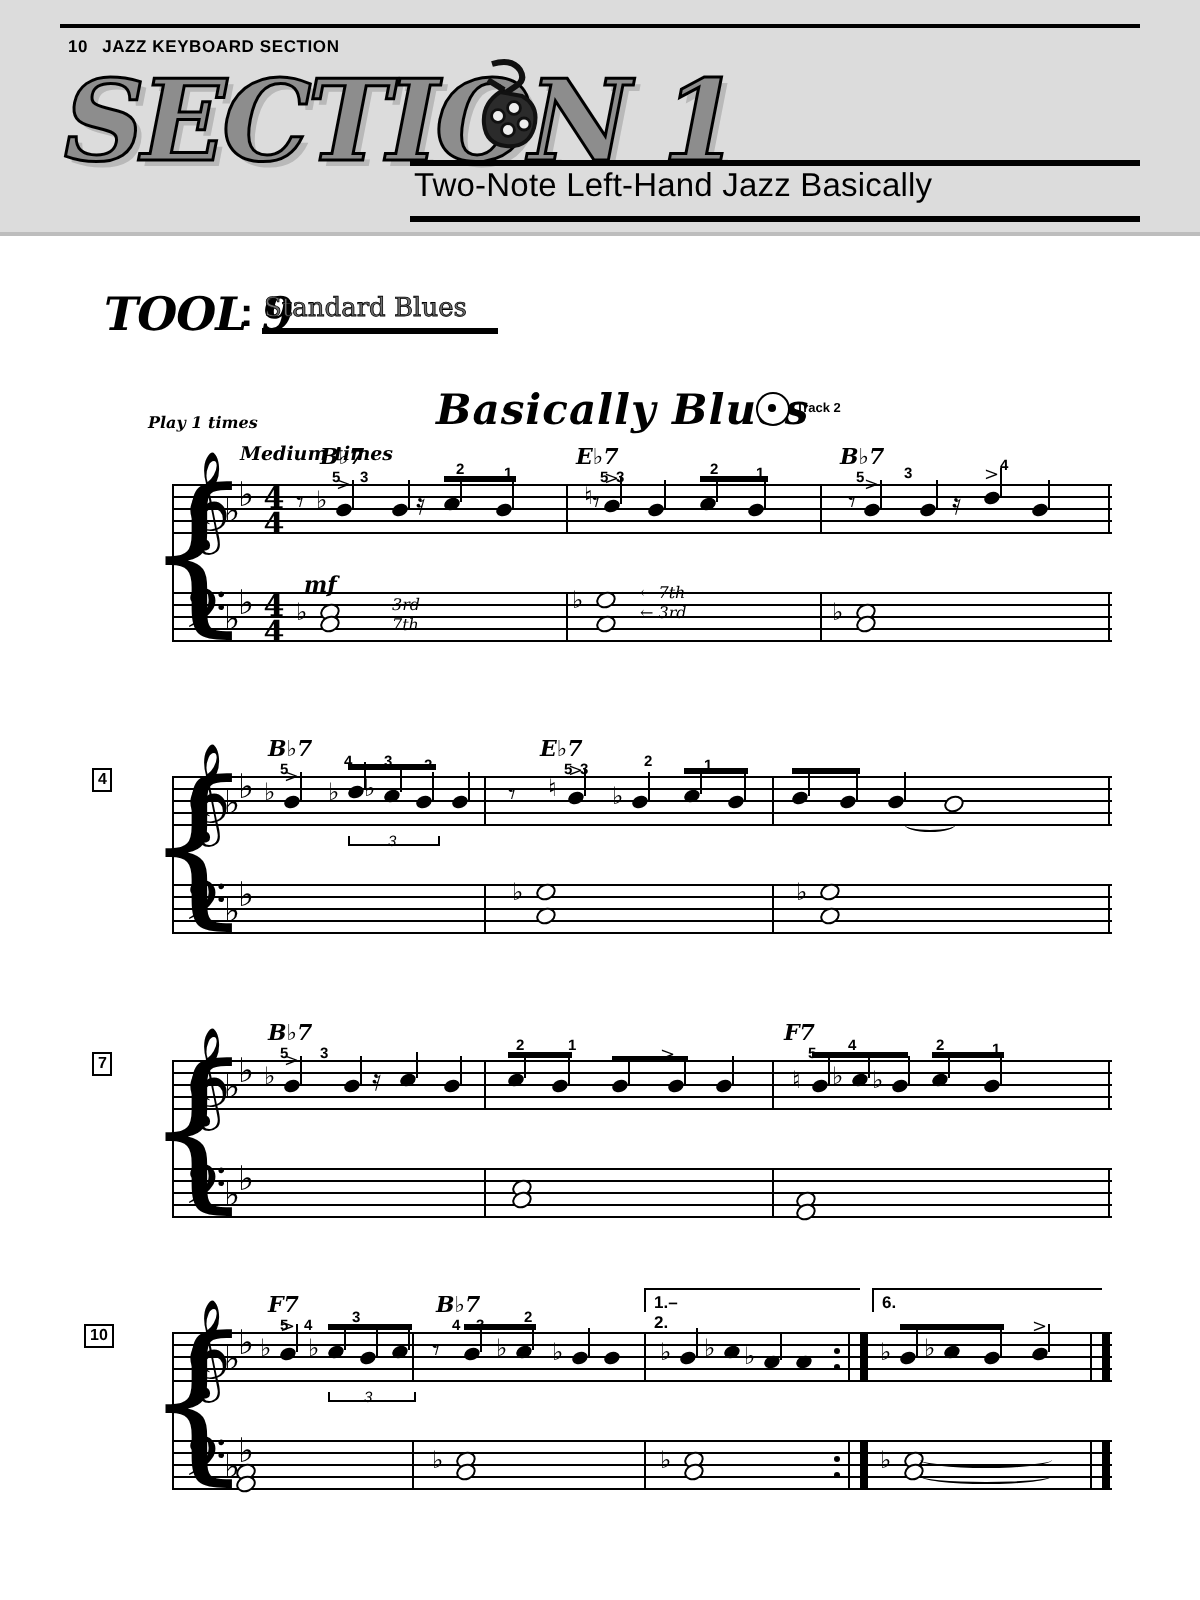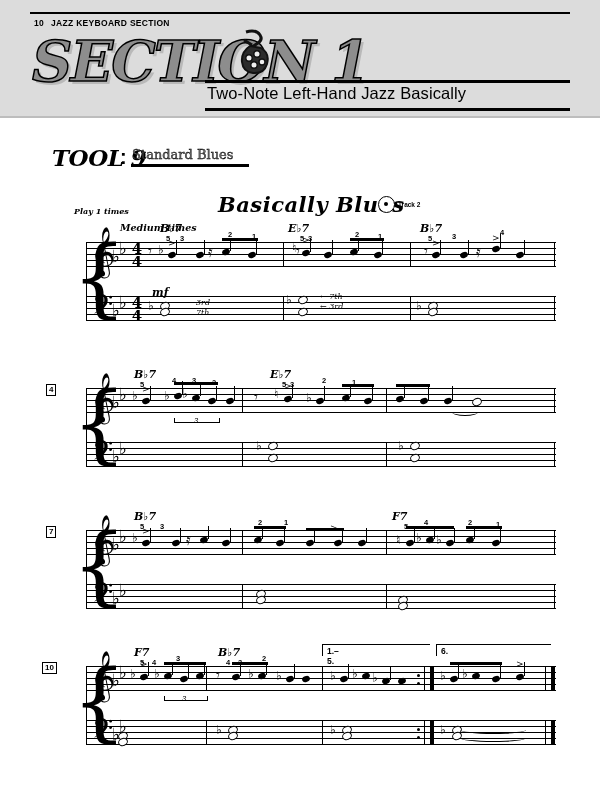--- a/index.html
+++ b/index.html
@@ -526,21 +526,21 @@
   <div class="keysig" style="left:112px;top:12px;">♭</div>
   <div class="keysig" style="left:119px;top:4px;">♭</div>
   <div class="keysig" style="left:112px;top:66px;">♭</div>
   <div class="keysig" style="left:119px;top:58px;">♭</div>
 
   <div class="chord" style="left:134px;top:-14px;">F7</div>
   <div class="chord" style="left:218px;top:-14px;">B♭7</div>
 
   <div class="ending-line" style="left:322px;top:-16px;width:108px;"></div>
   <div class="ending-tick" style="left:322px;top:-16px;height:12px;"></div>
-  <div class="ending-label" style="left:327px;top:-14px;">1.–5.</div>
+  <div class="ending-label" style="left:327px;top:-14px;">1.–2.</div>
   <div class="ending-line" style="left:436px;top:-16px;width:115px;"></div>
   <div class="ending-tick" style="left:436px;top:-16px;height:12px;"></div>
   <div class="ending-label" style="left:441px;top:-14px;">6.</div>
 
   <div class="finger" style="left:140px;top:-2px;">5</div>
   <div class="finger" style="left:152px;top:-2px;">4</div>
   <div class="finger" style="left:176px;top:-6px;">3</div>
   <div class="finger" style="left:226px;top:-2px;">4</div>
   <div class="finger" style="left:238px;top:-2px;">3</div>
   <div class="finger" style="left:262px;top:-6px;">2</div>

